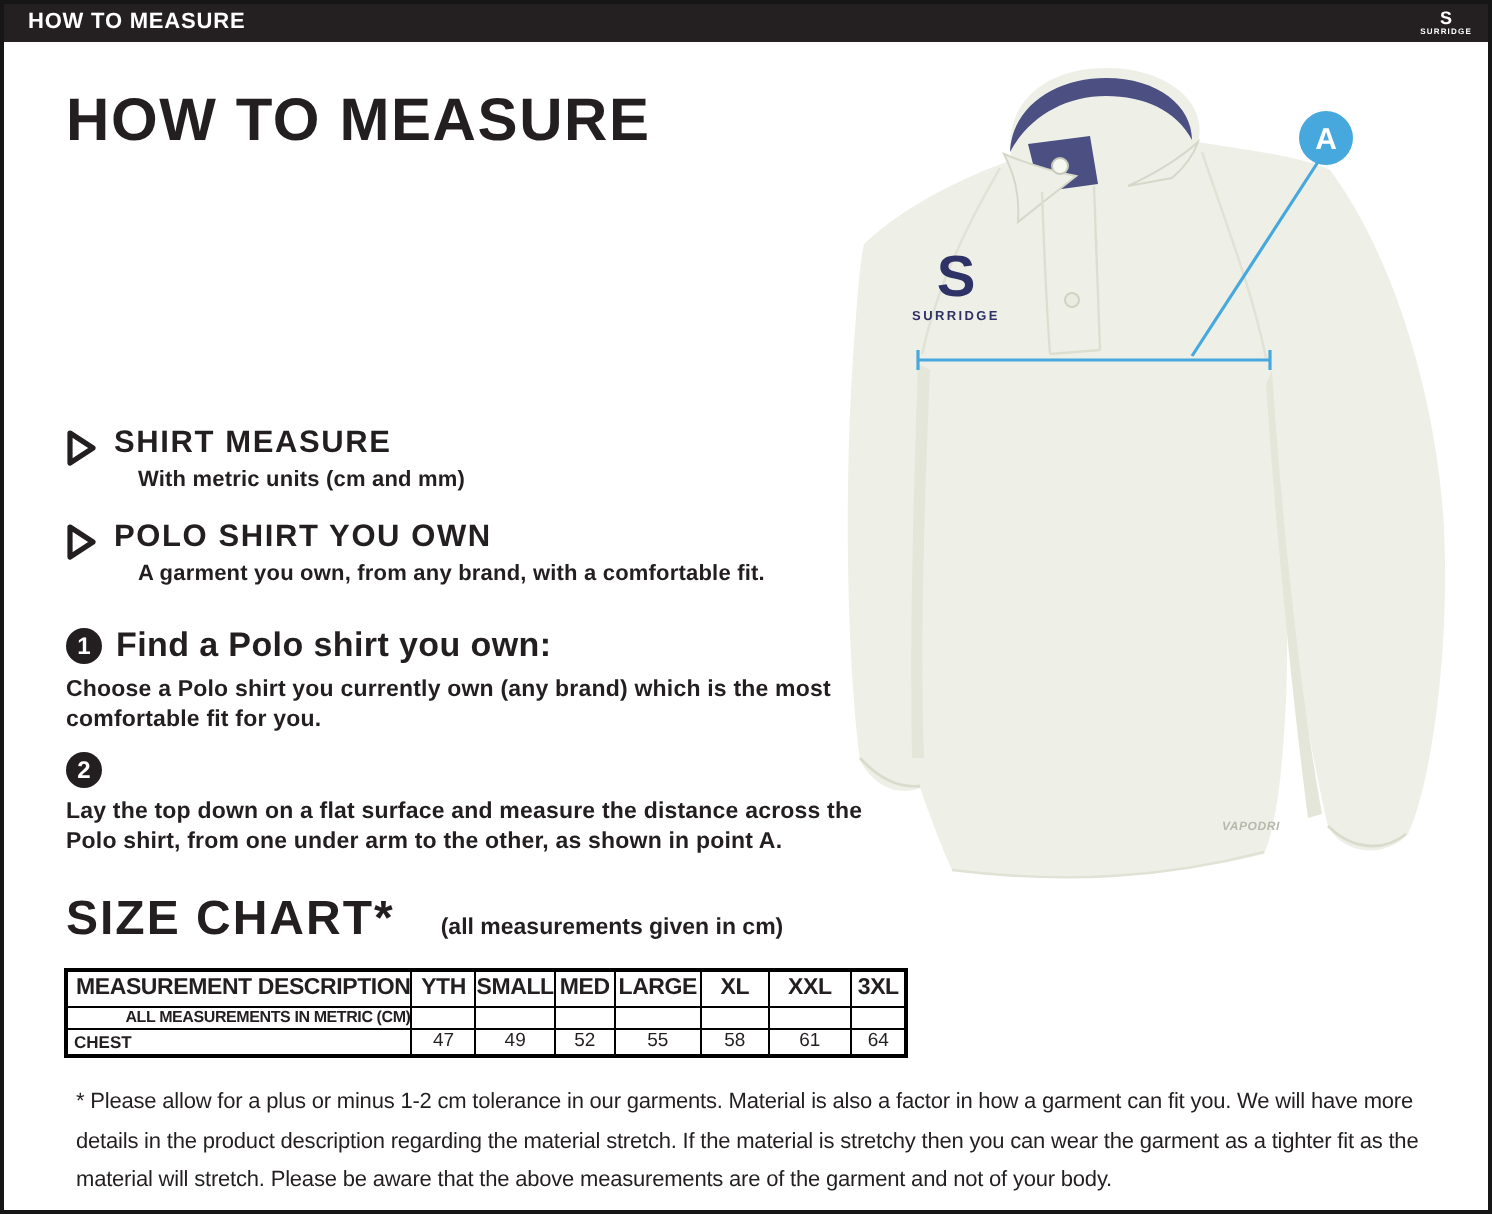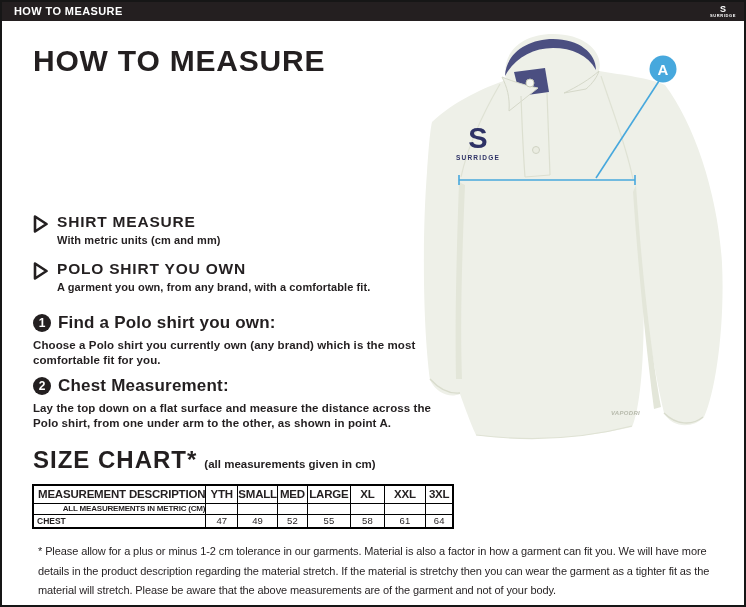--- a/index.html
+++ b/index.html
@@ -20,35 +20,35 @@
   .h1 { position:absolute; left:31px; top:42px; font-size:30px; font-weight:800;
         letter-spacing:0.8px; }
   .notice-box { position:absolute; left:31px; top:97px; width:319px;
         border:2px solid #231f20; padding:8px 11px; font-size:13.5px;
         font-weight:700; line-height:18px; }
   .h2-need { position:absolute; left:31px; top:170px; font-size:19px;
         font-weight:800; letter-spacing:1.2px; }
   .need-item { position:absolute; left:31px; display:flex; gap:9px; }
   .need-item .tri { flex:0 0 auto; margin-top:2px; }
   .need-title { font-size:15.5px; font-weight:800; letter-spacing:0.8px; }
-  .need-desc { font-size:11px; font-weight:700; margin-top:3px; letter-spacing:0.1px; }
+  .need-desc { font-size:11px; font-weight:700; margin-top:3px; letter-spacing:0.1px;margin-left:12px; }
   .need-1 { top:211px; } .need-2 { top:258px; }
 
   .step { position:absolute; left:31px; width:402px; }
   .step-1 { top:311px; } .step-2 { top:374px; }
   .step-head { display:flex; align-items:center; gap:7px; }
   .step-num { width:18px; height:18px; border-radius:50%; background:#231f20; color:#fff;
               font-size:12px; font-weight:800; display:flex; align-items:center;
               justify-content:center; }
   .step-title { font-size:17px; font-weight:800; letter-spacing:0.2px; }
   .step-body { margin-top:5px; font-size:11.5px; font-weight:700; line-height:15px;
                letter-spacing:0.1px; }
 
   .size-chart-head { position:absolute; left:31px; top:444px; display:flex;
-               align-items:baseline; gap:7px; }
+               align-items:baseline; gap:23px; }
   .size-chart-head .big { font-size:24px; font-weight:800; letter-spacing:1px; }
   .size-chart-head .small { font-size:11.5px; font-weight:700; }
 
   table.size { position:absolute; left:30px; top:482px; border-collapse:collapse;
                table-layout:fixed; border:2px solid #000; }
   table.size th, table.size td { border:1px solid #000; padding:0; line-height:1;
                vertical-align:middle; text-align:center; overflow:hidden; white-space:nowrap; }
   tr.hdr th { height:18px; font-size:11.5px; font-weight:700; letter-spacing:-0.2px; }
   tr.hdr th.first { text-align:left; padding-left:4px; }
   tr.metric td { height:11px; font-size:8px; font-weight:700; }
@@ -102,21 +102,20 @@
     <div class="step-head">
       <span class="step-num">1</span>
       <span class="step-title">Find a Polo shirt you own:</span>
     </div>
     <div class="step-body">Choose a Polo shirt you currently own (any brand) which is the most comfortable fit for you.</div>
   </div>
 
   <div class="step step-2">
     <div class="step-head">
       <span class="step-num">2</span>
-      <span class="step-title">Chest Measurement:</span>
     </div>
     <div class="step-body">Lay the top down on a flat surface and measure the distance across the Polo shirt, from one under arm to the other, as shown in point A.</div>
   </div>
 
   <div class="size-chart-head">
     <span class="big">SIZE CHART*</span>
     <span class="small">(all measurements given in cm)</span>
   </div>
 
   <table class="size">

